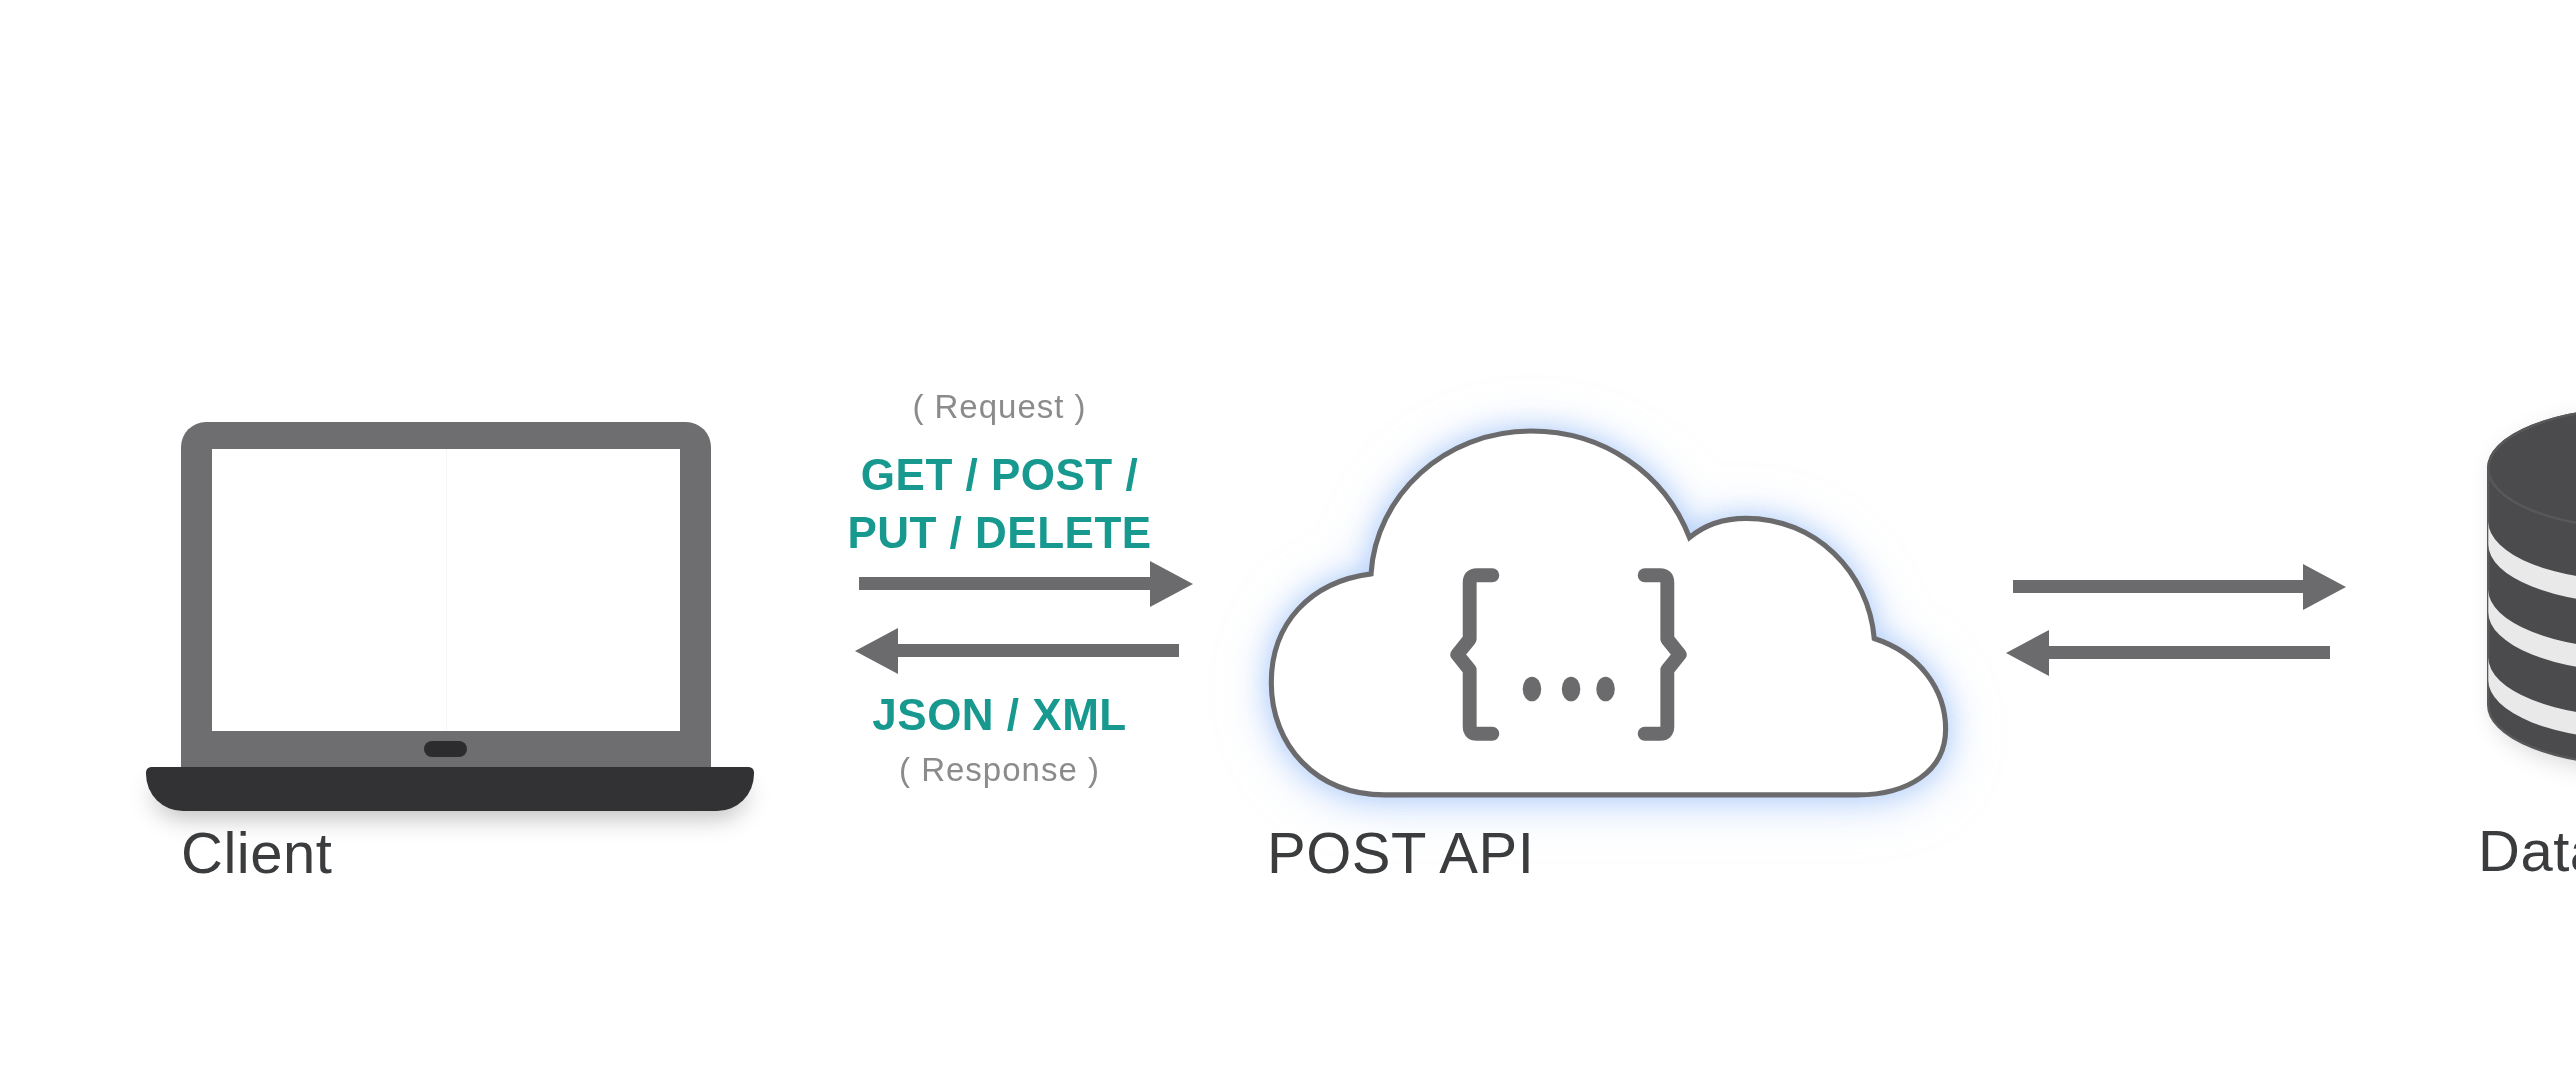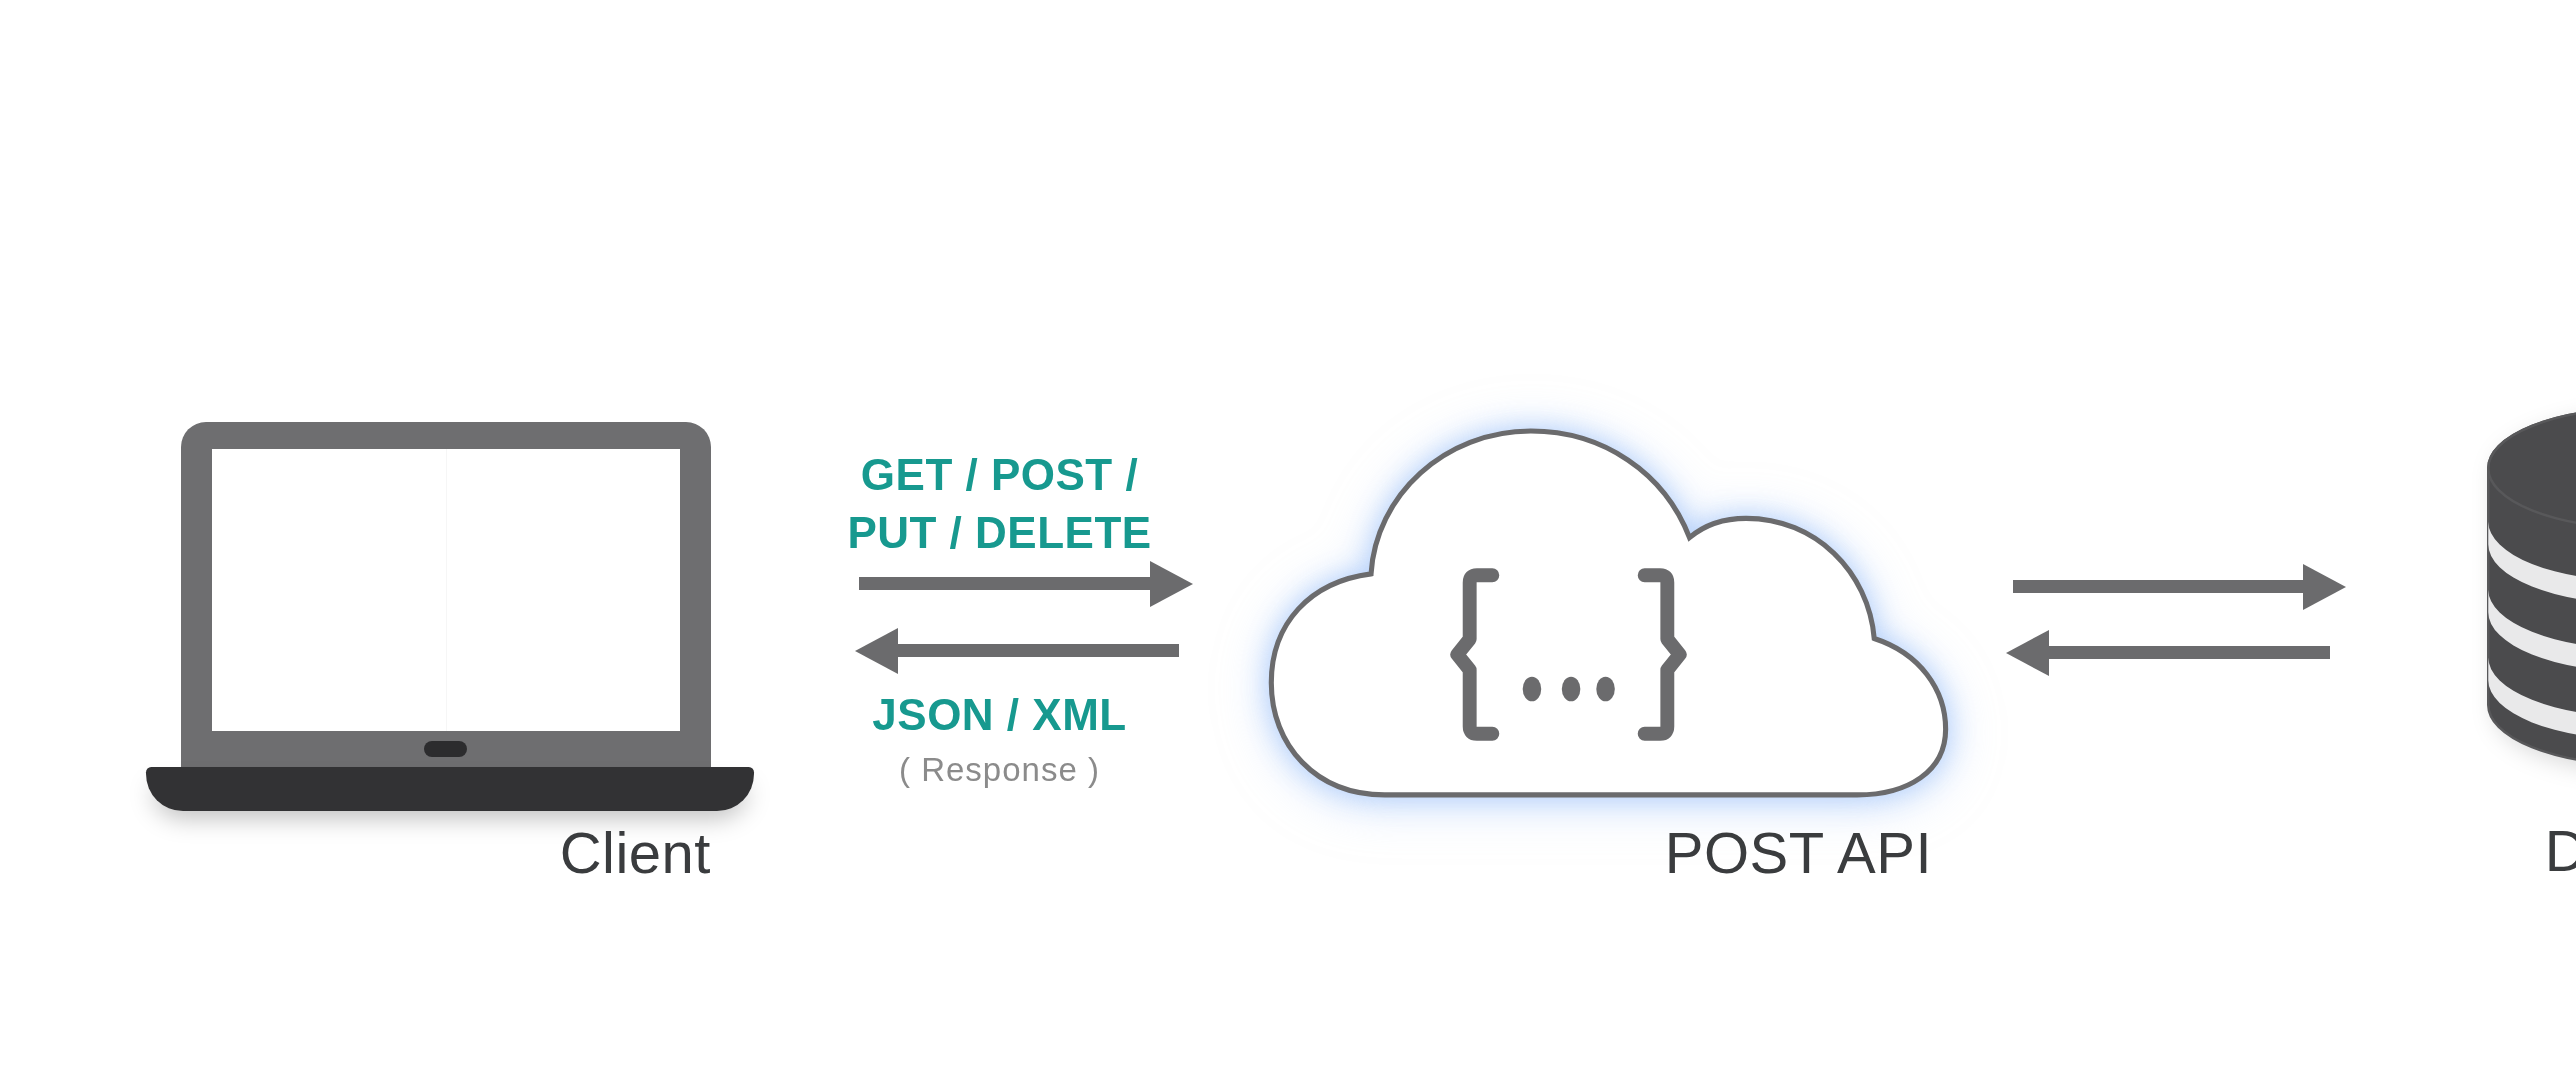--- a/index.html
+++ b/index.html
@@ -23,21 +23,21 @@
   
   .title{
     position:absolute;left:1545px;top:130px;transform:translateX(-50%);
     font-family:"Liberation Serif","DejaVu Serif",serif;
     font-weight:700;font-size:109px;line-height:1;
     color:var(--accent-teal);letter-spacing:4.1px;word-spacing:28px;white-space:nowrap;
   }
 
   
   .node-label{
-    position:absolute;text-align:right;
+    position:absolute;text-align:left;
     font-size:58px;line-height:1;color:var(--label-dark);font-weight:400;
     letter-spacing:0.5px;white-space:nowrap;
   }
   .label-client{left:181px;top:824px;width:530px;}
   .label-api{left:1267px;top:824px;width:665px;}
   .label-database{left:2478px;top:822px;width:319px;}
 
   
   .laptop-bezel{
     position:absolute;left:181px;top:422px;width:530px;height:345px;
@@ -112,20 +112,21 @@
 
   <div>
     <div class="laptop-bezel">
       <div class="laptop-screen"></div>
       <div class="laptop-notch"></div>
     </div>
     <div class="laptop-base"></div>
     <div class="node-label label-client">Client</div>
   </div>
 
+  <div class="flow-row flow-caption row-request-caption">( Request )</div>
   <div class="flow-row flow-methods row-methods-1">GET / POST /</div>
   <div class="flow-row flow-methods row-methods-2">PUT / DELETE</div>
   <div class="arrow arrow-right arrow-req"></div>
   <div class="arrow arrow-left arrow-res"></div>
   <div class="flow-row flow-caption row-response-caption">( Response )</div>
   <div class="flow-row flow-methods row-formats">JSON / XML</div>
 
   <div>
     <svg class="cloud-svg" viewBox="0 0 1300 810" aria-hidden="true">
       <path d="M 262,748

